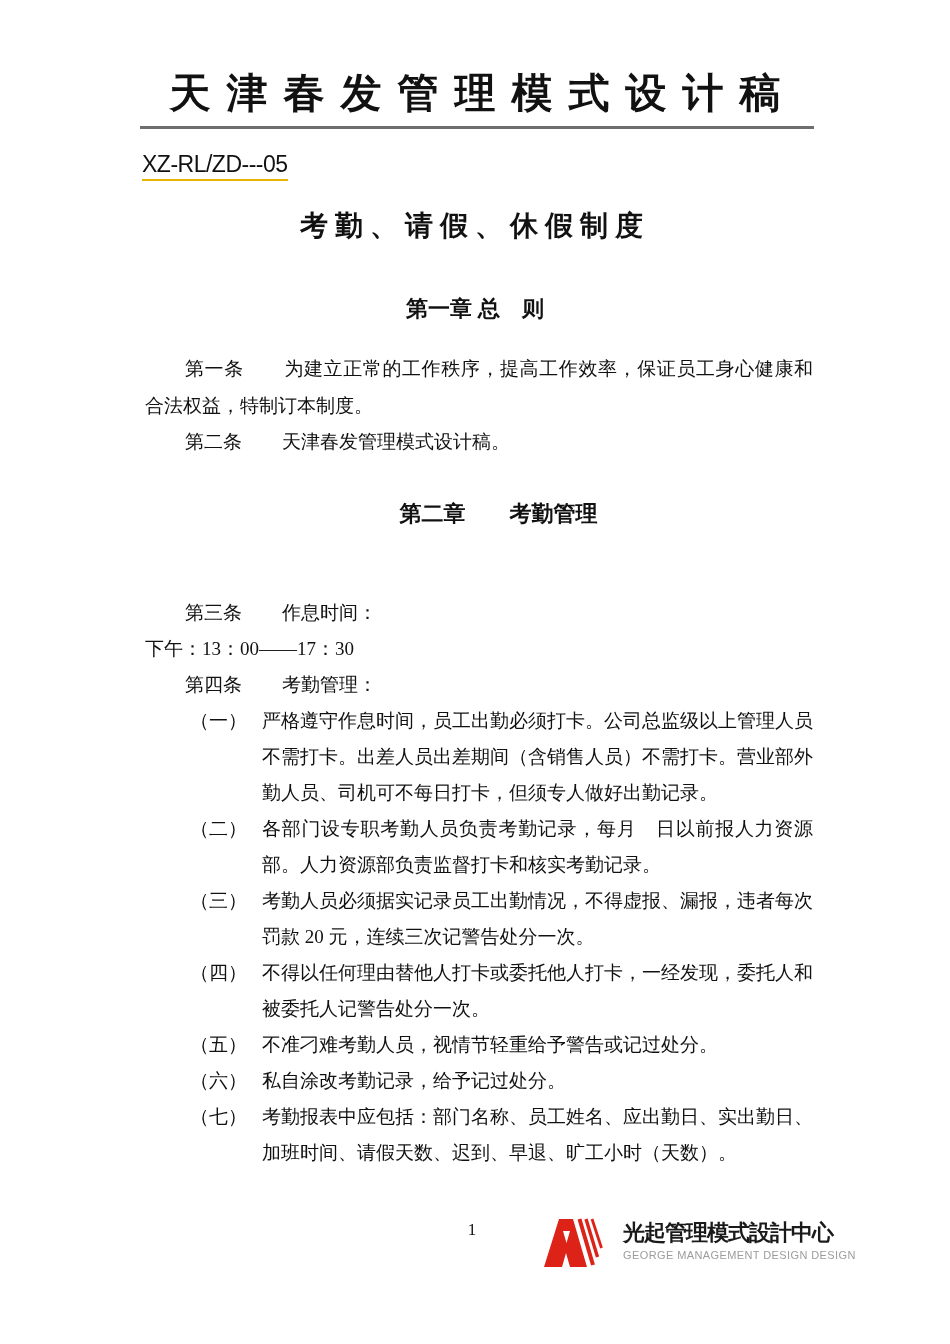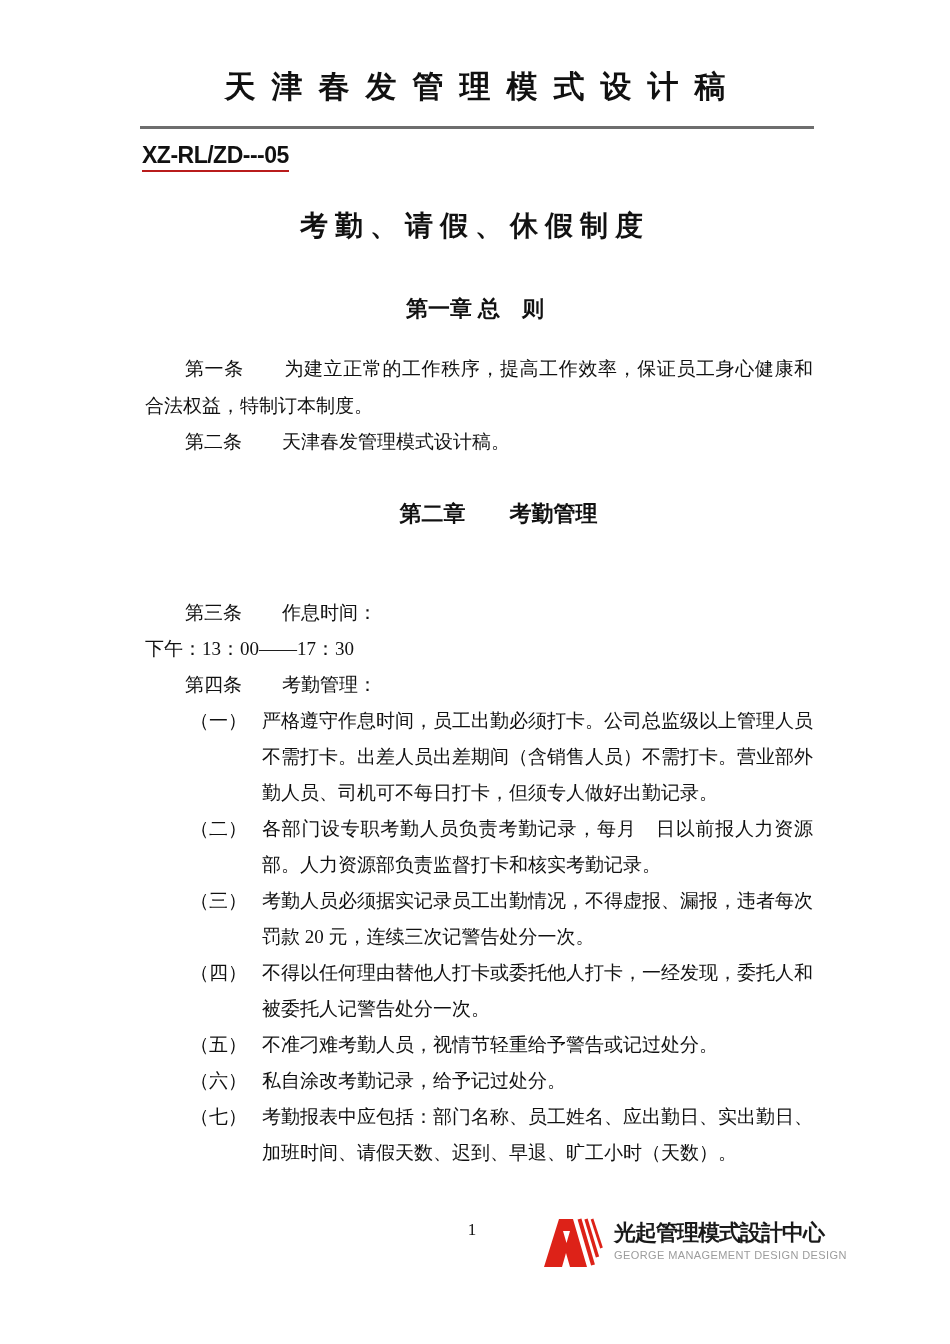--- a/index.html
+++ b/index.html
@@ -10,36 +10,36 @@
     color:#111;
     font-family:"Liberation Serif","DejaVu Serif",serif;
     overflow:hidden;
   }
   
   .header-title{
     position:absolute;top:66px;left:0;right:0;
     text-align:center;
     font-family:"DejaVu Serif","Liberation Serif",serif;
     font-weight:bold;
-    font-size:31px;
+    font-size:41px;
     letter-spacing:16px;
     white-space:nowrap;
     text-indent:16px; 
   }
   .header-rule{
     position:absolute;top:126px;left:140px;
     width:674px;height:3px;background:#6e6e6e;
   }
   .doc-code{
-    position:absolute;top:142px;left:142px;
+    position:absolute;top:151px;left:142px;
     font-family:"Liberation Sans","DejaVu Sans",sans-serif;
-    font-weight:bold;
+    font-weight:normal;
     font-size:23px;
     letter-spacing:-0.5px;
-    border-bottom:2px solid #b91c1c;
+    border-bottom:2px solid #eab308;
     padding-bottom:1px;
   }
   
   .doc-title{
     position:absolute;top:207px;left:0;right:0;
     text-align:center;
     font-family:"DejaVu Serif","Liberation Serif",serif;
     font-weight:bold;
     font-size:28px;
     letter-spacing:7px;
@@ -73,21 +73,21 @@
   .page-number{
     position:absolute;top:1220px;left:450px;width:44px;
     text-align:center;
     font-size:17px;
   }
   .footer-logo{
     position:absolute;top:1218px;left:543px;
     display:flex;align-items:flex-start;
   }
   .logo-mark{width:60px;height:50px;display:block;}
-  .logo-text{margin-left:11px;padding-top:2px;}
+  .logo-text{margin-left:20px;padding-top:2px;}
   .logo-cn{
     font-family:"Liberation Sans","DejaVu Sans",sans-serif;
     font-weight:bold;
     font-size:22px;
     letter-spacing:-1px;
     color:#1a1a1a;
     line-height:26px;
     white-space:nowrap;
   }
   .logo-en{

